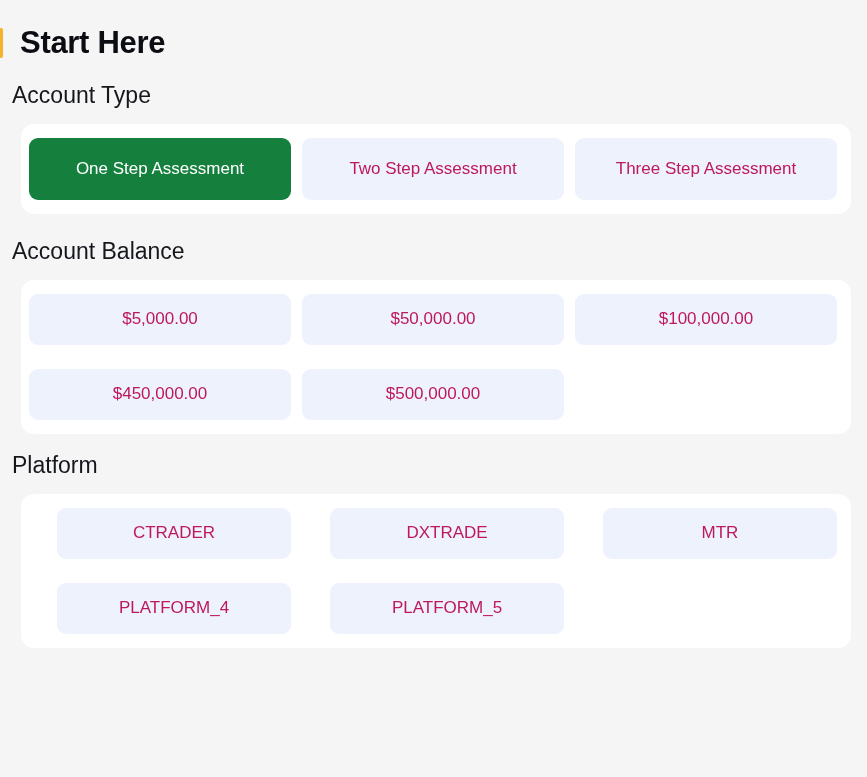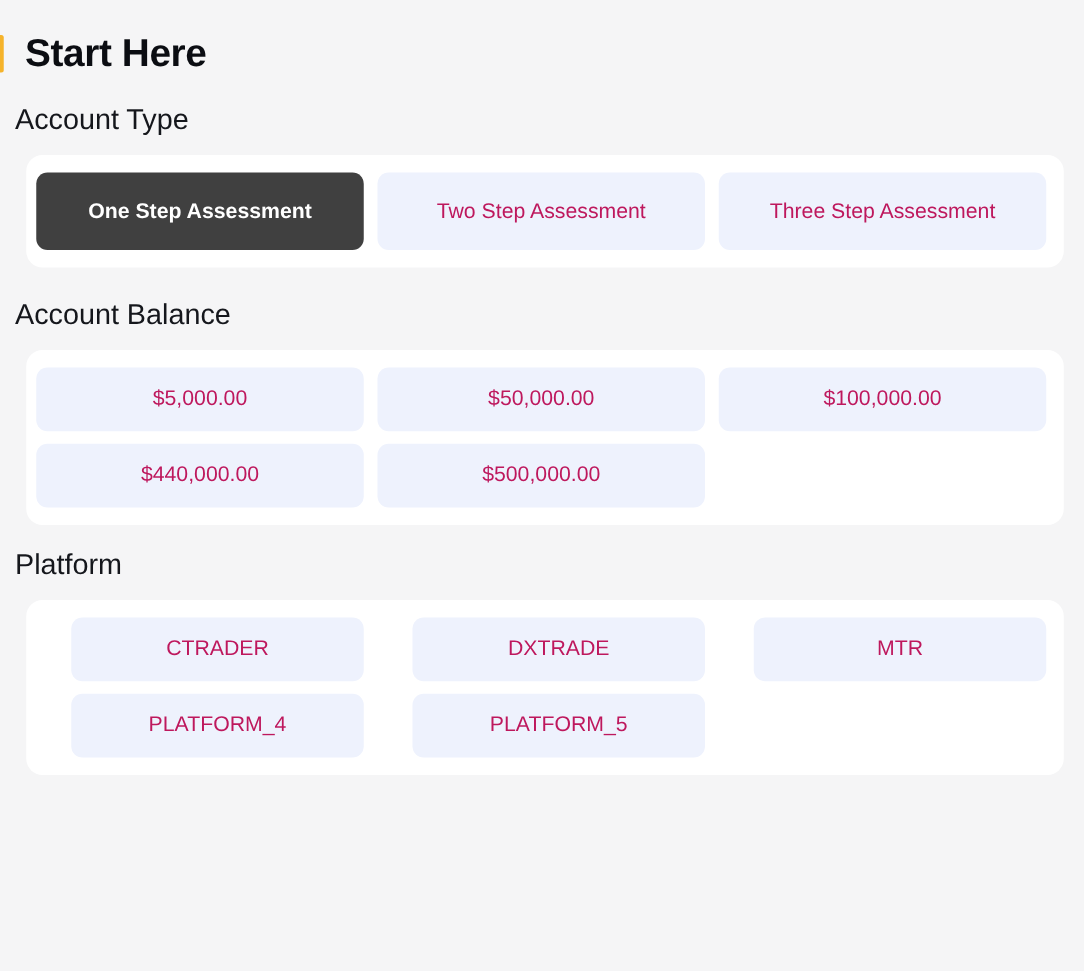--- a/index.html
+++ b/index.html
@@ -70,21 +70,21 @@
   .card {
     background: #ffffff;
     border-radius: 13px;
     margin: 0 16px 0 21px;
     padding: 14px 14px 14px 8px;
   }
 
   .option-grid {
     display: grid;
     grid-template-columns: repeat(3, 1fr);
-    gap: 10px 11px;
+    gap: 24px 11px;
   }
 
   .option-btn {
     background: #eef2fd;
     border: none;
     border-radius: 9px;
     min-height: 62px;
     display: flex;
     align-items: center;
     justify-content: center;
@@ -92,23 +92,22 @@
     font-family: "Liberation Sans", sans-serif;
     font-size: 17px;
     font-weight: 400;
     line-height: 1.35;
     color: #be185d;
     padding: 8px 12px;
     cursor: pointer;
   }
 
   .option-btn.selected {
-    background: #404040;
+    background: #15803d;
     color: #ffffff;
-    font-weight: bold;
   }
 
   .balance-btn {
     min-height: 51px;
     font-size: 17px;
   }
 
   .platform-btn {
     min-height: 51px;
     font-size: 17px;
@@ -139,21 +138,21 @@
       </div>
   </div>
 
   <h2 class="section-heading">Account Balance</h2>
 
   <div class="card card-balance">
     <div class="option-grid" id="account-balance-options">
         <button class="option-btn balance-btn">$5,000.00</button>
         <button class="option-btn balance-btn">$50,000.00</button>
         <button class="option-btn balance-btn">$100,000.00</button>
-        <button class="option-btn balance-btn">$440,000.00</button>
+        <button class="option-btn balance-btn">$450,000.00</button>
         <button class="option-btn balance-btn">$500,000.00</button>
       </div>
   </div>
 
   <h2 class="section-heading tight">Platform</h2>
 
   <div class="card card-platform">
     <div class="option-grid" id="platform-options">
         <button class="option-btn platform-btn">CTRADER</button>
         <button class="option-btn platform-btn">DXTRADE</button>

